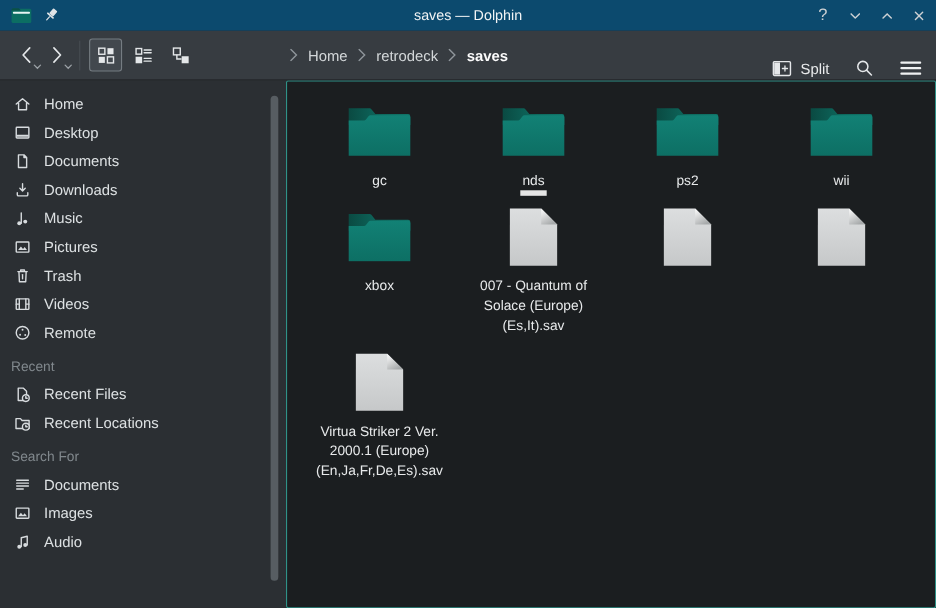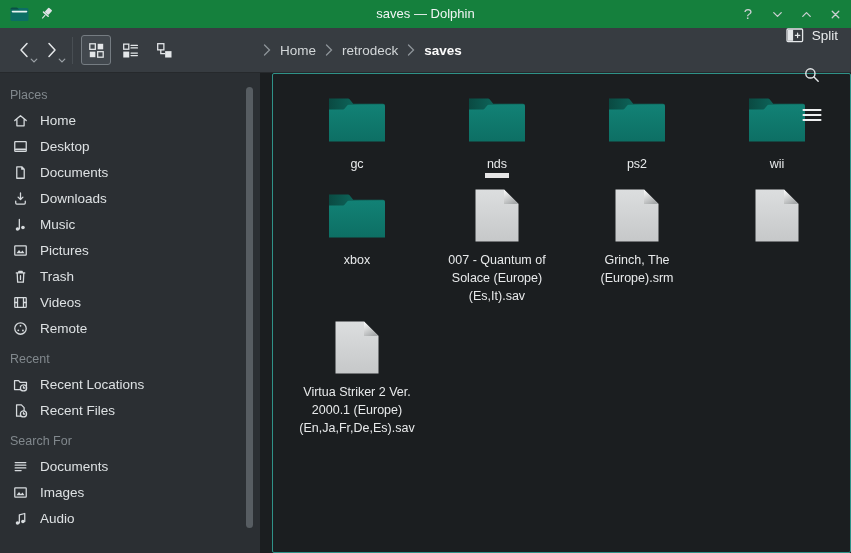--- a/index.html
+++ b/index.html
@@ -5,21 +5,21 @@
   html,body{margin:0;padding:0;background:#101214;}
   .window{
     position:relative;width:851px;height:553px;overflow:hidden;
     background:#1b1e20;
     font-family:"Liberation Sans","DejaVu Sans",sans-serif;
     font-size:13px;color:#e8eaeb;
     -webkit-font-smoothing:antialiased;
   }
   
   .titlebar{
-    position:relative;height:28px;background:#15803d;
+    position:relative;height:28px;background:#0c4a6e;
     display:flex;align-items:center;padding:0 8px;
   }
   .tb-left{display:flex;align-items:center;gap:9px;margin-left:2px;z-index:2;}
   .tb-title{
     position:absolute;left:0;right:0;top:0;height:28px;line-height:28px;
     text-align:center;color:#f2f4f5;font-size:13px;pointer-events:none;
   }
   .tb-right{margin-left:auto;display:flex;align-items:center;gap:13px;z-index:2;}
   .tbtn{width:16px;height:16px;display:flex;align-items:center;justify-content:center;color:#ccd0d3;}
   .help-glyph{font-size:15px;color:#ccd0d3;line-height:16px;}
@@ -27,40 +27,40 @@
   .toolbar{position:relative;height:45px;background:#373c41;border-bottom:1px solid #26292c;box-sizing:border-box;}
   .nav-group{position:absolute;left:10px;top:0;height:44px;display:flex;align-items:center;}
   .nav-btn{position:relative;width:28px;height:32px;display:flex;align-items:center;justify-content:center;}
   .nav-caret{position:absolute;right:0;bottom:2px;}
   .tsep{width:1px;height:27px;background:#484e53;margin:0 8px 0 6px;}
   .view-btn{width:30px;height:30px;display:flex;align-items:center;justify-content:center;border-radius:3px;margin-right:4px;box-sizing:border-box;}
   .view-btn.selected{background:#42484e;border:1px solid #757c82;}
   .breadcrumb{position:absolute;left:263px;top:0;height:44px;display:flex;align-items:center;gap:9px;font-size:13.5px;}
   .crumb{color:#d3d7d9;}
   .crumb.current{color:#fcfcfc;font-weight:bold;text-align:center;}
-  .right-group{position:absolute;right:13px;top:0;height:44px;display:flex;align-items:center;gap:23px;flex-direction:column;}
+  .right-group{position:absolute;right:13px;top:12px;height:44px;display:flex;align-items:center;gap:23px;}
   .split-btn{display:flex;align-items:center;gap:8px;color:#e9ebec;font-size:13.5px;}
   
   .bodyrow{display:flex;height:480px;}
   .sidebar{
     position:relative;width:260px;box-sizing:border-box;flex:0 0 260px;
     background:#2b2f33;padding-top:8px;font-size:13.5px;overflow:hidden;
   }
   .side-header{color:#81888d;font-size:12.5px;padding:7px 0 5px 10px;}
   .side-header.gap{margin-top:4px;}
   .side-item{height:26px;display:flex;align-items:center;gap:11px;padding-left:12px;}
   .side-item .sicon{flex:0 0 17px;}
   .side-label{color:#dde1e3;}
   .sicon{stroke:#d7dbde;fill:none;stroke-width:1.2;stroke-linecap:round;stroke-linejoin:round;}
   .side-scrollbar{position:absolute;top:14px;bottom:25px;right:7px;width:7px;border-radius:3.5px;background:#575d62;}
   
   .view{
     flex:1;background:#1b1e20;border:1px solid #2f9288;border-radius:2px;box-sizing:border-box;
     padding:13px 0 0 14px;
-    display:grid;grid-template-columns:repeat(4,140px);row-gap:10px;align-content:start;margin-left:12px;
+    display:grid;grid-template-columns:repeat(4,140px);row-gap:10px;align-content:start;
   }
   .cell{width:140px;display:flex;flex-direction:column;align-items:center;}
   .icon-box{height:64px;display:flex;align-items:center;justify-content:center;}
   .cell-label{
     margin-top:4px;max-width:132px;font-size:12.5px;line-height:18px;text-align:center;
     color:#e8eaeb;white-space:pre-line;
   }
   .underlined{border-bottom:5px solid #e5e5e5;padding:0 2px 2px;}
   .ticon{stroke:#e4e7e9;fill:none;stroke-width:1.3;stroke-linecap:round;stroke-linejoin:round;}
 </style>
@@ -205,21 +205,20 @@
         <svg width="20" height="16" viewBox="0 0 20 16">
           <path d="M1.5 3 h17 M1.5 8 h17 M1.5 13 h17" stroke="#eff1f2" stroke-width="2.1" stroke-linecap="round"></path>
         </svg>
       </div>
     </div>
   </div>
 
   <div class="bodyrow">
 
     <aside class="sidebar">
-      <div class="side-header">Places</div>
 
       <div class="side-item">
         <svg class="sicon" width="17" height="17" viewBox="0 0 16 16">
             <path d="M2.6 8.1 8 3.5 13.4 8.1 M4.6 7.1 V13 h6.8 V7.1"></path>
           </svg>
         <span class="side-label">Home</span>
       </div>
       <div class="side-item">
         <svg class="sicon" width="17" height="17" viewBox="0 0 16 16">
             <rect x="2.6" y="3.4" width="10.8" height="9.2" rx="0.6"></rect>
@@ -276,34 +275,34 @@
             <circle cx="8" cy="5.5" r="0.85" fill="#d7dbde" stroke="none"></circle>
             <circle cx="5.9" cy="9.7" r="0.85" fill="#d7dbde" stroke="none"></circle>
             <circle cx="10.3" cy="9.9" r="0.85" fill="#d7dbde" stroke="none"></circle>
           </svg>
         <span class="side-label">Remote</span>
       </div>
 
       <div class="side-header gap">Recent</div>
       <div class="side-item">
         <svg class="sicon" width="17" height="17" viewBox="0 0 16 16">
+            <path d="M4.3 2.7 h4.5 l2.6 2.6 V13.3 H4.3 z"></path>
+            <circle cx="10.8" cy="11.2" r="2.9" fill="#2b2f33"></circle>
+            <path d="M10.8 9.9 v1.4 h1.2"></path>
+          </svg>
+        <span class="side-label">Recent Files</span>
+      </div>
+      <div class="side-item">
+        <svg class="sicon" width="17" height="17" viewBox="0 0 16 16">
             <path d="M2.4 12.8 V4.3 h3.8 l1.4 1.6 h6 v6.9 z"></path>
             <circle cx="10.8" cy="11.2" r="2.9" fill="#2b2f33"></circle>
             <path d="M10.8 9.9 v1.4 h1.2"></path>
           </svg>
         <span class="side-label">Recent Locations</span>
       </div>
-      <div class="side-item">
-        <svg class="sicon" width="17" height="17" viewBox="0 0 16 16">
-            <path d="M4.3 2.7 h4.5 l2.6 2.6 V13.3 H4.3 z"></path>
-            <circle cx="10.8" cy="11.2" r="2.9" fill="#2b2f33"></circle>
-            <path d="M10.8 9.9 v1.4 h1.2"></path>
-          </svg>
-        <span class="side-label">Recent Files</span>
-      </div>
 
       <div class="side-header gap">Search For</div>
       <div class="side-item">
         <svg class="sicon" width="17" height="17" viewBox="0 0 16 16">
             <path d="M3 4.3 h10 M3 6.8 h10 M3 9.3 h10 M3 11.8 h5.6"></path>
           </svg>
         <span class="side-label">Documents</span>
       </div>
       <div class="side-item">
         <svg class="sicon" width="17" height="17" viewBox="0 0 16 16">
@@ -389,22 +388,20 @@
 (Es,It).sav</div>
       </div>
 
       <div class="cell">
         <div class="icon-box">
             <svg width="46" height="55" viewBox="0 0 46 55">
               <path d="M1.5 1.5 h28.5 l14.5 14.5 V53.5 H1.5 z" fill="url(#gPaper)"></path>
               <path d="M30 1.5 44.5 16 H30 z" fill="url(#gFold)"></path>
             </svg>
           </div>
-        <div class="cell-label">Grinch, The
-(Europe).srm</div>
       </div>
 
       <div class="cell">
         <div class="icon-box">
             <svg width="46" height="55" viewBox="0 0 46 55">
               <path d="M1.5 1.5 h28.5 l14.5 14.5 V53.5 H1.5 z" fill="url(#gPaper)"></path>
               <path d="M30 1.5 44.5 16 H30 z" fill="url(#gFold)"></path>
             </svg>
           </div>
       </div>

